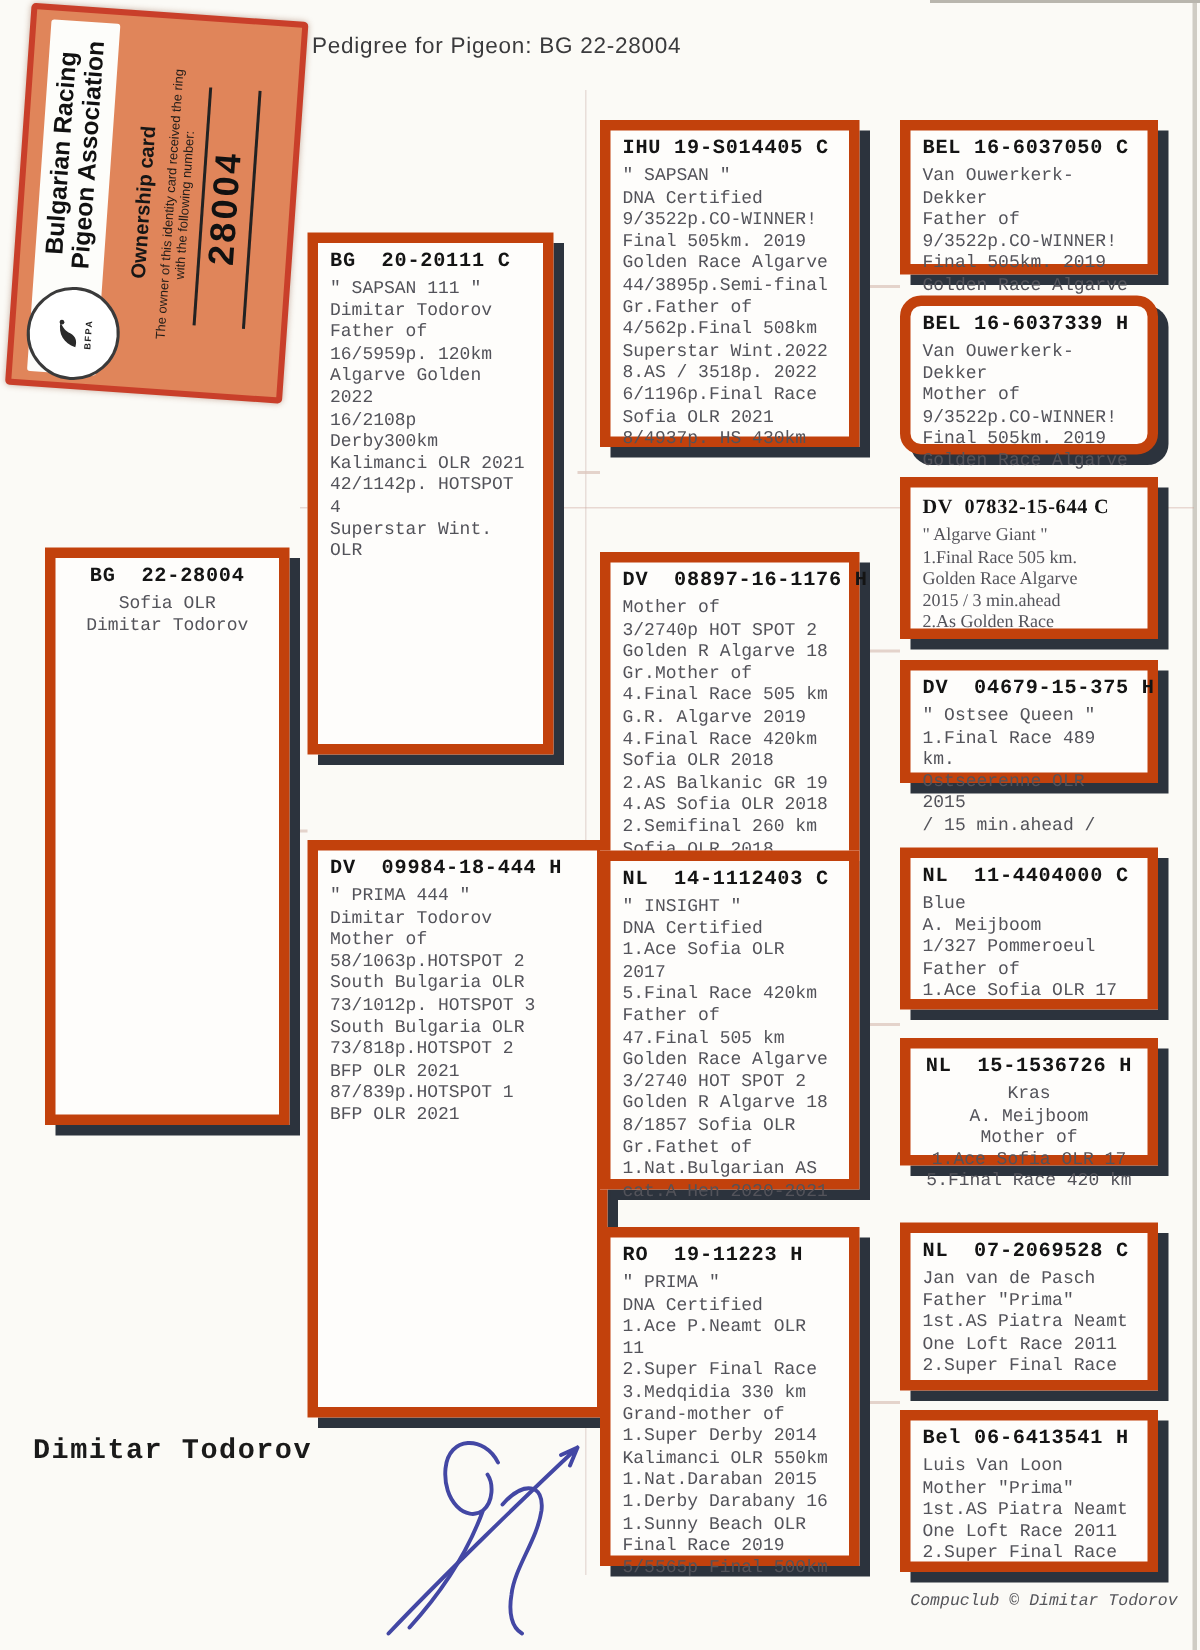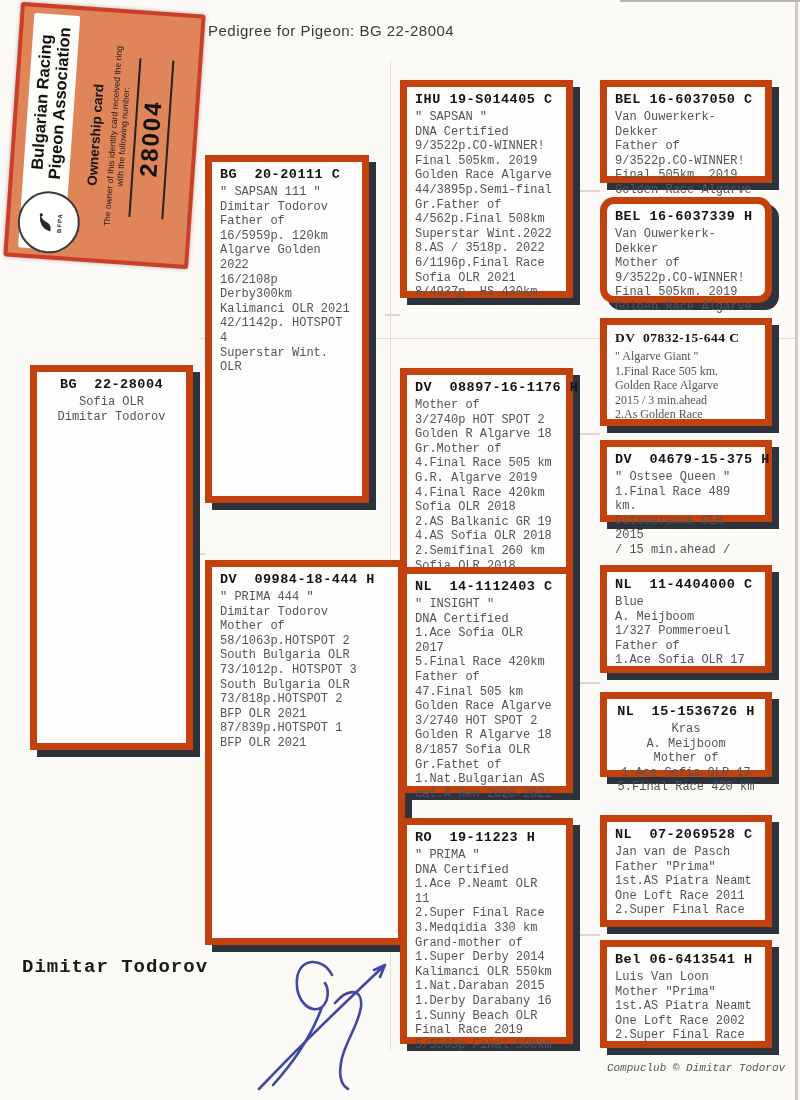--- a/index.html
+++ b/index.html
@@ -247,21 +247,21 @@
 Father "Prima"
 1st.AS Piatra Neamt
 One Loft Race 2011
 2.Super Final Race</div>
   </div>
   <div class="pbox" style="left:600px;top:940px;width:172px;height:108px;">
     <div class="ring">Bel 06-6413541 H</div>
     <div class="info">Luis Van Loon
 Mother "Prima"
 1st.AS Piatra Neamt
-One Loft Race 2002
+One Loft Race 2011
 2.Super Final Race</div>
   </div>
 
   <div class="owner-name">Dimitar Todorov</div>
   <div class="credit">Compuclub © Dimitar Todorov</div>
 
   <svg class="signature" viewBox="0 0 190 150">
     <g fill="none" stroke="#4347a4" stroke-width="2.6" stroke-linecap="round">
       <path d="M24,144 C60,106 118,50 150,20 M150,20 L139,25 M150,20 L145,32"></path>
       <path d="M97,30 C88,12 64,12 62,34 C60,56 76,70 87,62 C94,56 94,44 90,38 M87,62 C76,92 58,118 38,140"></path>

